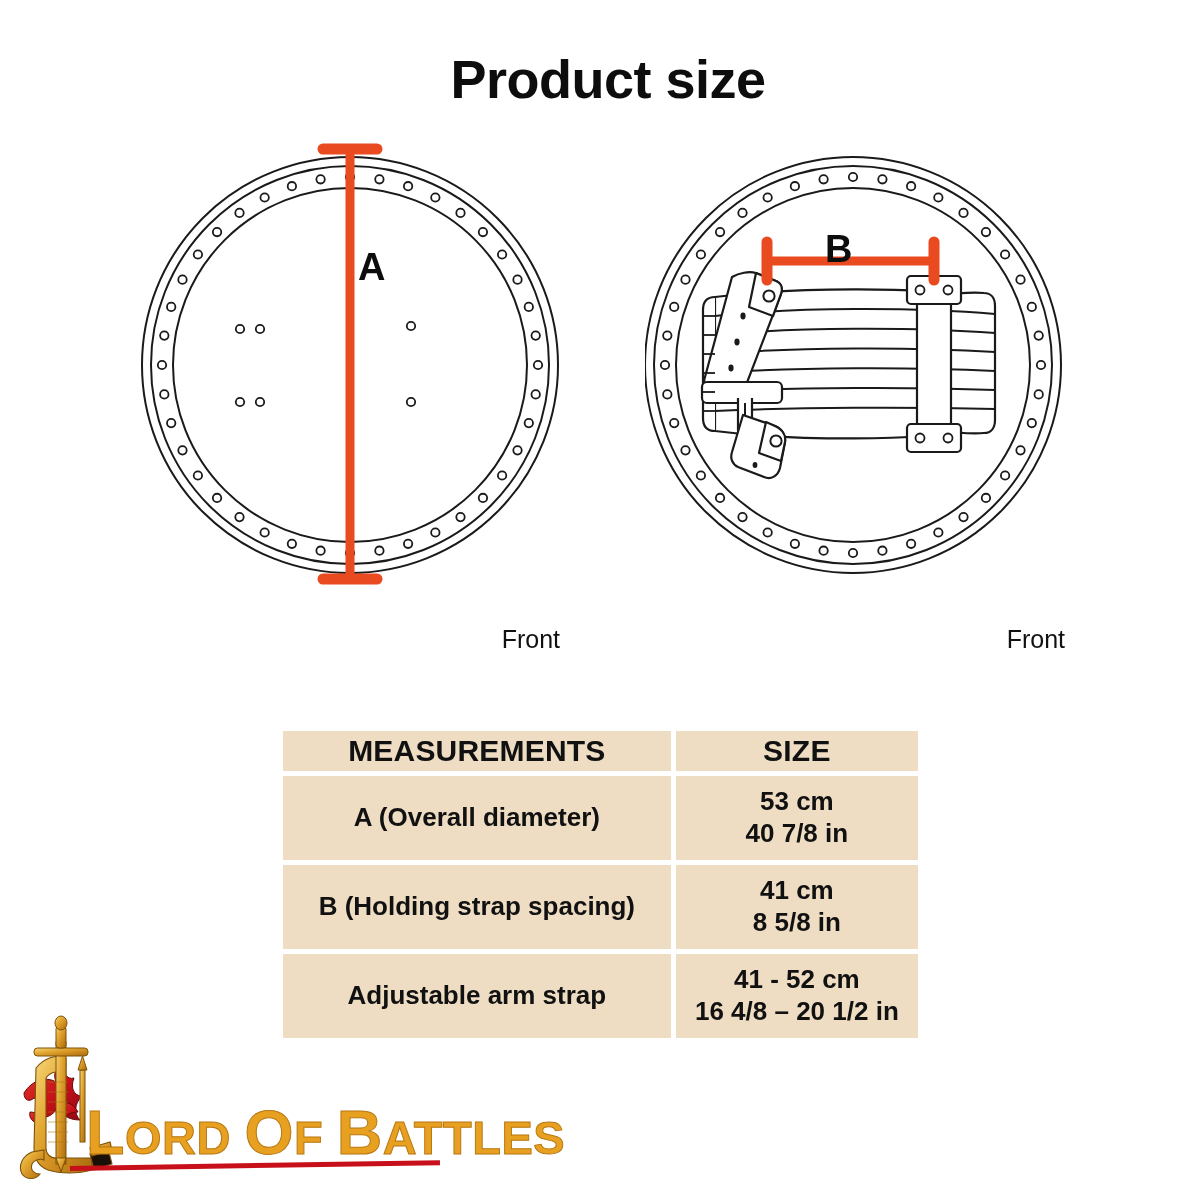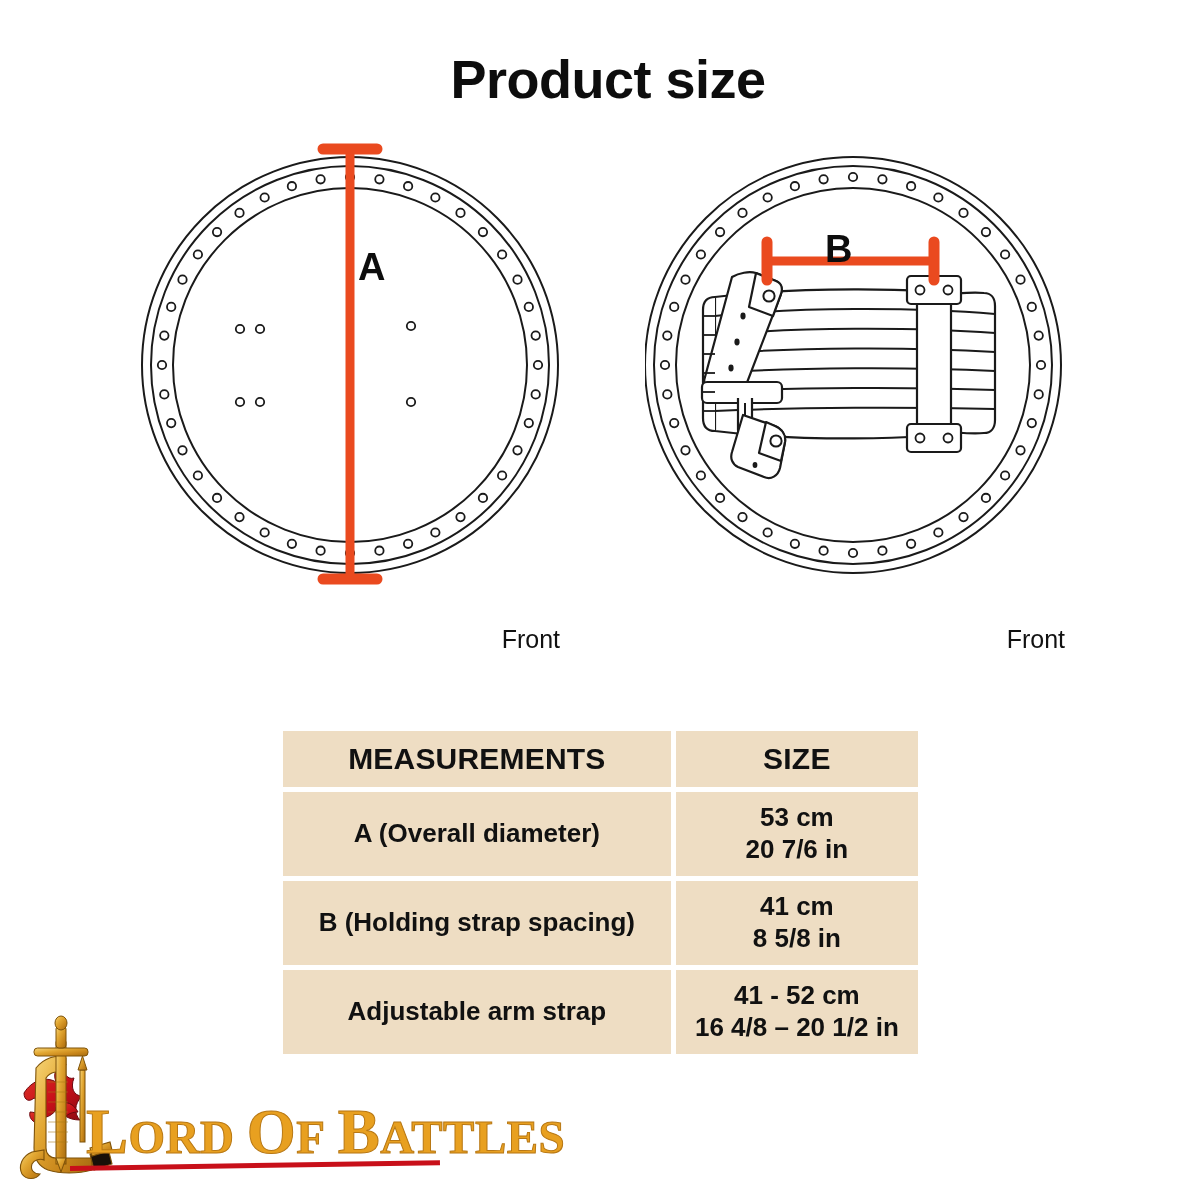--- a/index.html
+++ b/index.html
@@ -89,21 +89,21 @@
     padding: 0;
     margin: 0;
     text-align: center;
     vertical-align: middle;
     color: #111111;
     font-weight: bold;
     border: none;
   }
   #size-table th {
     font-size: 30px;
-    height: 56px;
+    height: 40px;
     letter-spacing: 0.2px;
   }
   #size-table td {
     font-size: 26px;
     height: 84px;
     line-height: 1.22;
   }
   #size-table .col-measure { width: 392px; }
   #size-table .col-size    { width: 248px; }
   #size-table .size-cell .val-line { display: block; }
@@ -118,21 +118,21 @@
   }
   #brand-emblem {
     position: absolute;
     left: 0;
     top: 0;
   }
   #brand-wordmark {
     position: absolute;
     left: 78px;
     top: 88px;
-    font-family: Liberation Serif, serif;
+    font-family: Liberation Sans, sans-serif;
     font-size: 63px;
     font-weight: bold;
     color: #e8a020;
     letter-spacing: 0.5px;
     white-space: nowrap;
     -webkit-text-stroke: 1px #b87814;
   }
   #brand-wordmark .cap { font-size: 63px; }
   #brand-wordmark .sm  { font-size: 47px; }
   #brand-rule {
@@ -375,21 +375,21 @@
     <tr>
       <th class="col-measure">MEASUREMENTS</th>
       <th class="col-size">SIZE</th>
     </tr>
   </thead>
   <tbody>
     <tr>
       <td class="col-measure">A (Overall diameter)</td>
       <td class="col-size size-cell">
         <span class="val-line">53 cm</span>
-        <span class="val-line">20 7/6 in</span>
+        <span class="val-line">40 7/8 in</span>
       </td>
     </tr>
     <tr>
       <td class="col-measure">B (Holding strap spacing)</td>
       <td class="col-size size-cell">
         <span class="val-line">41 cm</span>
         <span class="val-line">8 5/8 in</span>
       </td>
     </tr>
     <tr>

